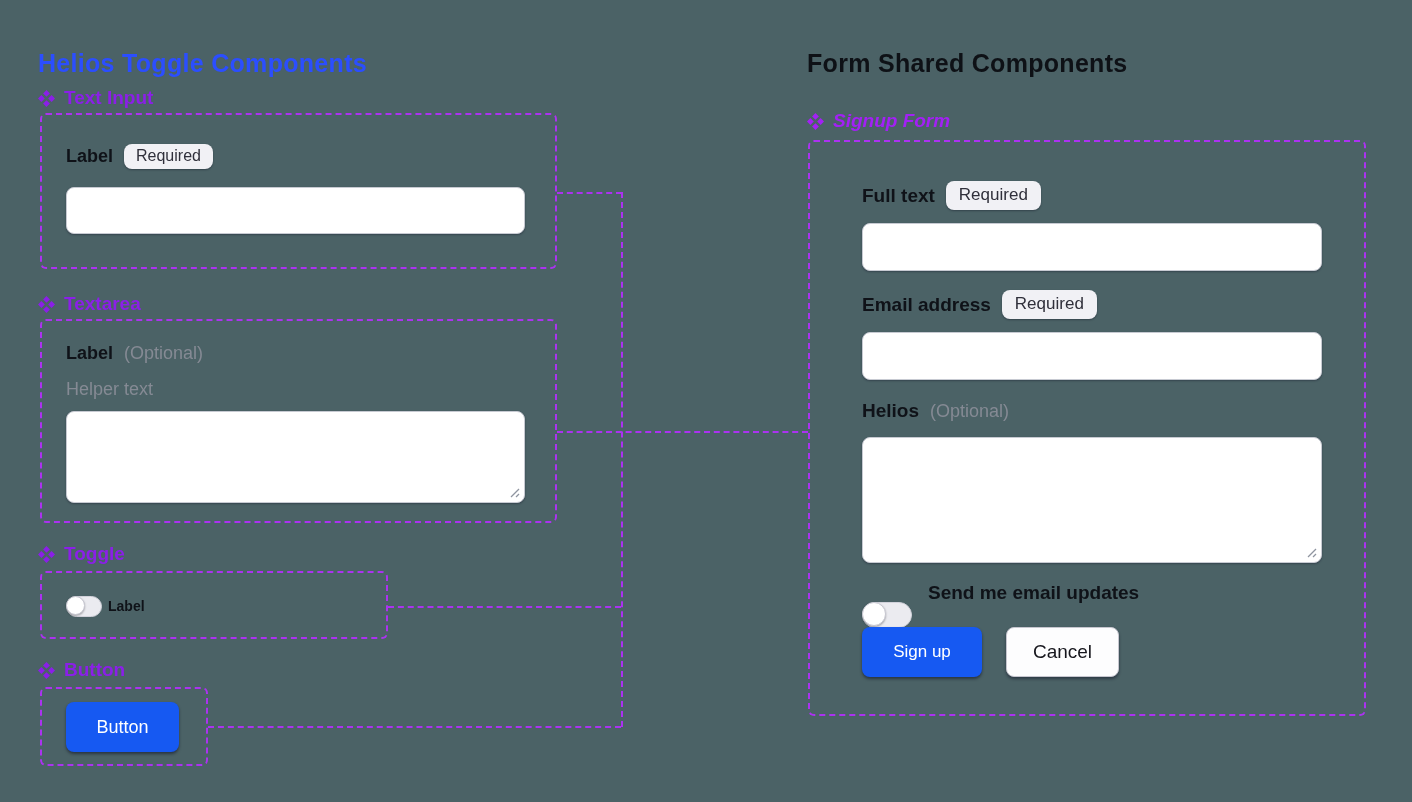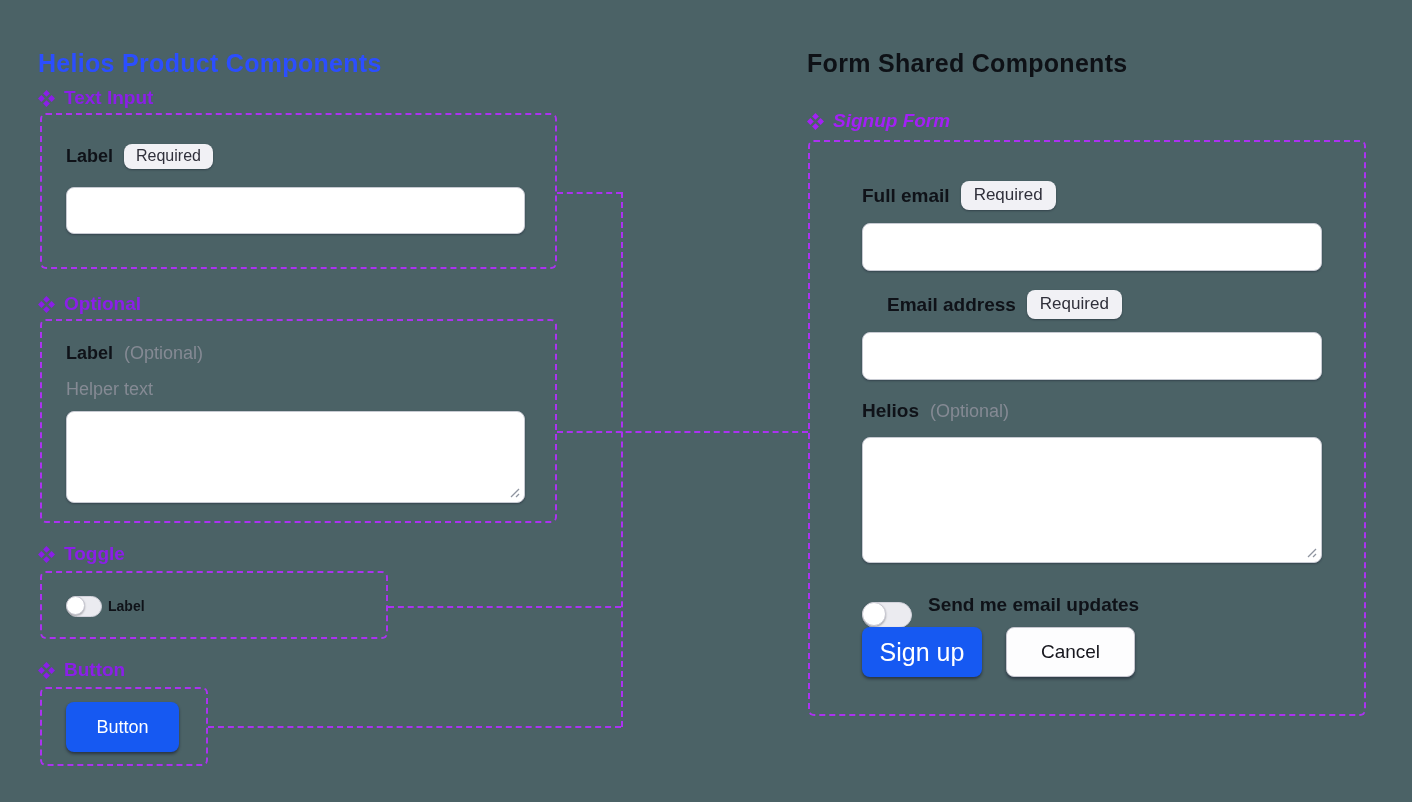--- a/index.html
+++ b/index.html
@@ -28,36 +28,36 @@
   .text-input{width:100%;height:100%;background:#fff;border:1px solid #c7cad2;border-radius:8px;
     box-shadow:0 1px 2px rgba(15,15,35,.35);box-sizing:border-box;padding:0 12px;font:17px "Liberation Sans",sans-serif;outline:none;}
   .text-area{width:100%;height:100%;resize:none;background:#fff;border:1px solid #c7cad2;border-radius:8px;
     box-shadow:0 1px 2px rgba(15,15,35,.35);box-sizing:border-box;padding:10px 12px;font:17px "Liberation Sans",sans-serif;outline:none;display:block;}
   .resize-grip{position:absolute;right:5px;bottom:5px;}
   .toggle{position:relative;border-radius:999px;background:#ebebf0;border:1px solid #d2d2db;box-sizing:content-box;cursor:pointer;}
   .toggle .knob{position:absolute;left:-1px;top:-1px;background:#fff;border:1px solid #c7c7d1;border-radius:50%;box-shadow:0 1px 2px rgba(0,0,0,.3);box-sizing:border-box;}
   .toggle-label{font-weight:700;color:#0f1218;white-space:nowrap;}
   .btn{border-radius:8px;font-family:inherit;cursor:pointer;white-space:nowrap;}
   .btn-primary{background:var(--primary-button,#1659f2);color:var(--primary-button-text,#fff);border:none;font-size:18px;font-weight:500;box-shadow:0 2px 3px rgba(10,10,30,.5);}
-  .btn-primary.lg{font-size:25px;}
+  .btn-primary.lg{font-size:17px;}
   .btn-secondary{background:#fdfdfe;color:#16161d;border:1px solid #c6c6cf;font-size:19px;box-shadow:0 2px 3px rgba(10,10,30,.45);}
 </style>
 </head>
 <body>
 
 <main>
 
   <div class="abs connector-h" style="left:557px;top:192px;width:65px;"></div>
   <div class="abs connector-v" style="left:621px;top:192px;height:535px;"></div>
   <div class="abs connector-h" style="left:557px;top:431px;width:251px;"></div>
   <div class="abs connector-h" style="left:388px;top:606px;width:233px;"></div>
   <div class="abs connector-h" style="left:208px;top:726px;width:413px;"></div>
 
   <section>
-    <h1 class="abs panel-title blue" style="left:38px;top:32px;">Helios Product Components</h1>
+    <h1 class="abs panel-title blue" style="left:38px;top:32px;">Helios Toggle Components</h1>
 
     <div class="abs comp-heading" style="left:38px;top:87px;">
       <span class="comp-icon">
         <svg width="17" height="17" viewBox="0 0 16 16" fill="currentColor">
             <path d="M8 0l3.2 3.2L8 6.4 4.8 3.2z"></path>
             <path d="M12.8 4.8L16 8l-3.2 3.2L9.6 8z"></path>
             <path d="M8 9.6l3.2 3.2L8 16l-3.2-3.2z"></path>
             <path d="M3.2 4.8L6.4 8l-3.2 3.2L0 8z"></path>
           </svg>
       </span>
@@ -74,21 +74,21 @@
 
     <div class="abs comp-heading" style="left:38px;top:293px;">
       <span class="comp-icon">
         <svg width="17" height="17" viewBox="0 0 16 16" fill="currentColor">
             <path d="M8 0l3.2 3.2L8 6.4 4.8 3.2z"></path>
             <path d="M12.8 4.8L16 8l-3.2 3.2L9.6 8z"></path>
             <path d="M8 9.6l3.2 3.2L8 16l-3.2-3.2z"></path>
             <path d="M3.2 4.8L6.4 8l-3.2 3.2L0 8z"></path>
           </svg>
       </span>
-      <span>Optional</span>
+      <span>Textarea</span>
     </div>
     <div class="abs dashed-box" style="left:40px;top:319px;width:517px;height:204px;"></div>
     <div class="abs field-row" style="left:66px;top:343px;">
       <span class="field-label">Label</span>
       <span class="muted">(Optional)</span>
     </div>
     <div class="abs muted" style="left:66px;top:379px;">Helper text</div>
     <div class="abs" style="left:66px;top:411px;width:459px;height:92px;">
       <textarea class="text-area" style=""></textarea>
       <svg class="resize-grip" width="13" height="13">
@@ -139,28 +139,28 @@
             <path d="M12.8 4.8L16 8l-3.2 3.2L9.6 8z"></path>
             <path d="M8 9.6l3.2 3.2L8 16l-3.2-3.2z"></path>
             <path d="M3.2 4.8L6.4 8l-3.2 3.2L0 8z"></path>
           </svg>
       </span>
       <span>Signup Form</span>
     </div>
     <div class="abs dashed-box" style="left:808px;top:140px;width:558px;height:576px;"></div>
 
     <div class="abs field-row" style="left:862px;top:181px;">
-      <span class="field-label lg">Full email</span>
+      <span class="field-label lg">Full text</span>
       <span class="badge lg">Required</span>
     </div>
     <div class="abs" style="left:862px;top:223px;width:460px;height:48px;">
       <input class="text-input" type="text" value="" style="">
     </div>
 
-    <div class="abs field-row" style="left:862px;top:290px;margin-left:25px;">
+    <div class="abs field-row" style="left:862px;top:290px;">
       <span class="field-label lg">Email address</span>
       <span class="badge lg">Required</span>
     </div>
     <div class="abs" style="left:862px;top:332px;width:460px;height:48px;">
       <input class="text-input" type="text" value="" style="">
     </div>
 
     <div class="abs field-row" style="left:862px;top:400px;">
       <span class="field-label lg">Helios</span>
       <span class="muted">(Optional)</span>
@@ -169,19 +169,19 @@
       <textarea class="text-area" style=""></textarea>
       <svg class="resize-grip" width="13" height="13">
         <line x1="12" y1="4" x2="4" y2="12" stroke="#8f95a0" stroke-width="1.3"></line>
         <line x1="12" y1="9" x2="9" y2="12" stroke="#8f95a0" stroke-width="1.3"></line>
       </svg>
     </div>
 
     <div class="abs toggle" role="switch" aria-checked="false" style="left:862px;top:581px;width:48px;height:24px;">
       <span class="knob" style="width:24px;height:24px;"></span>
     </div>
-    <div class="abs toggle-label" style="left:928px;top:581px;font-size:19px;line-height:24px;margin-top:12px;">Send me email updates</div>
+    <div class="abs toggle-label" style="left:928px;top:581px;font-size:19px;line-height:24px;">Send me email updates</div>
 
     <button class="abs btn btn-primary lg" style="left:862px;top:627px;width:120px;height:50px;">Sign up</button>
-    <button class="abs btn btn-secondary" style="left:1006px;top:627px;width:129px;height:50px;">Cancel</button>
+    <button class="abs btn btn-secondary" style="left:1006px;top:627px;width:113px;height:50px;">Cancel</button>
   </section>
 
 </main>
 
 </body></html>

